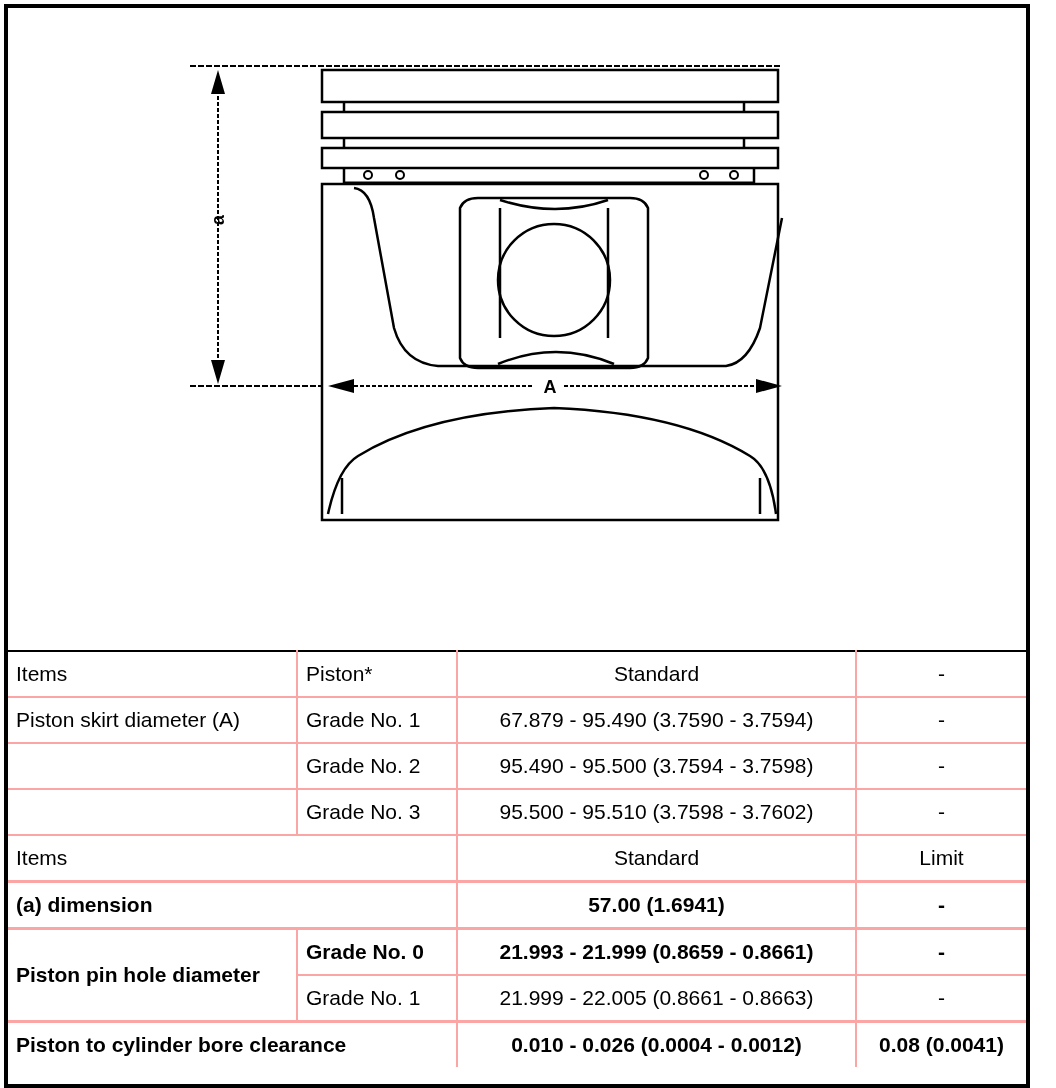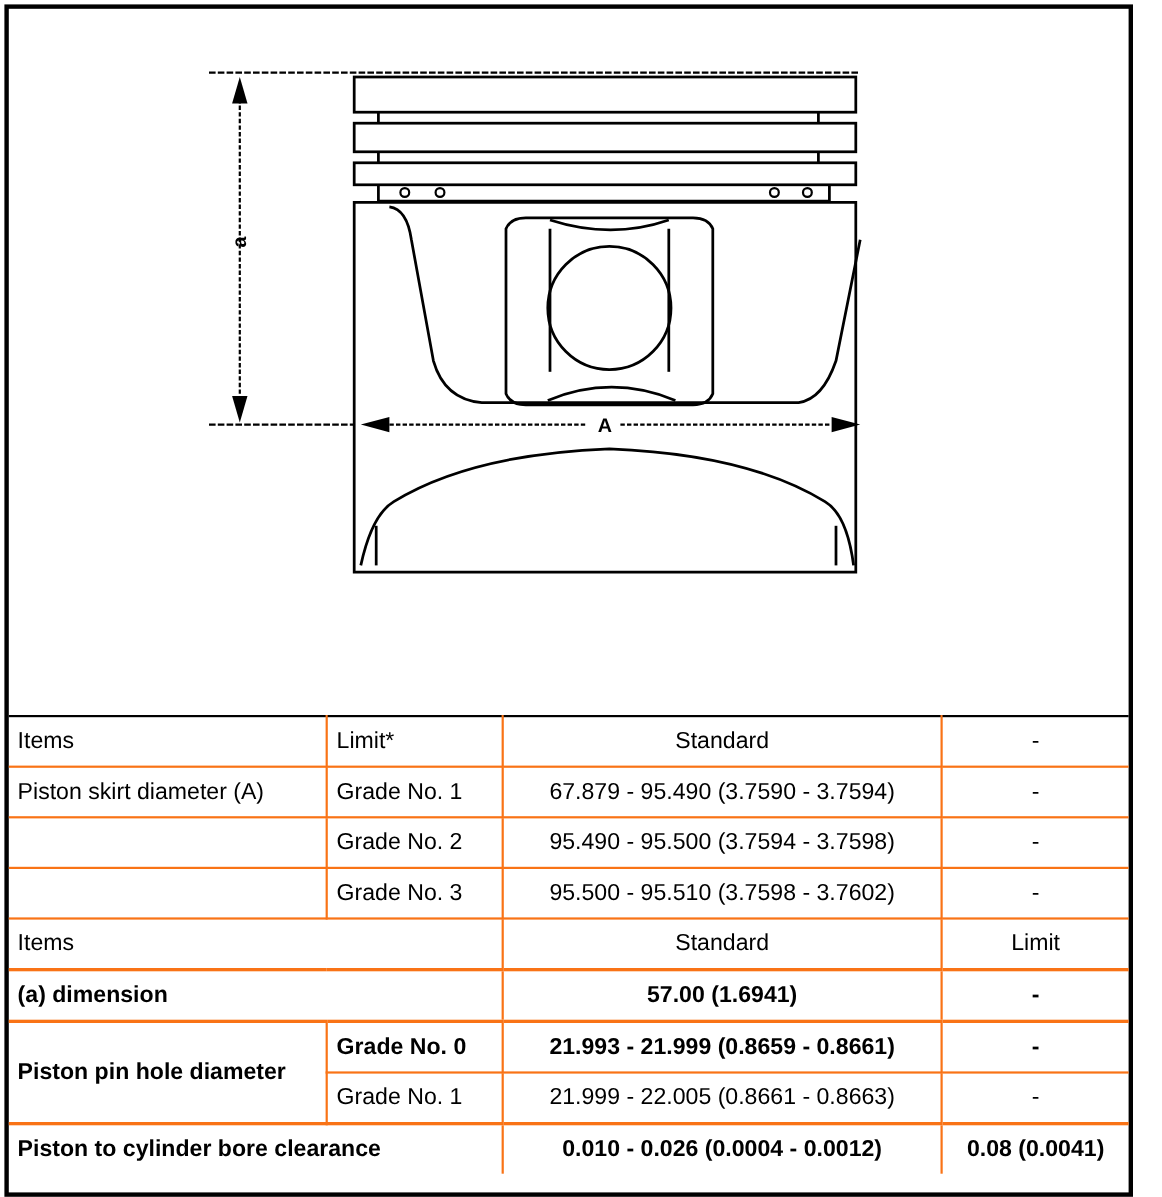--- a/index.html
+++ b/index.html
@@ -4,21 +4,21 @@
 <style>
   html, body { margin: 0; padding: 0; background: #ffffff; }
   body { width: 1056px; height: 1088px; position: relative; overflow: hidden;
          font-family: "Liberation Sans", sans-serif; color: #000; }
   .frame { position: absolute; left: 4px; top: 4px; width: 1018px; height: 1076px;
            border: 4px solid #000; box-sizing: content-box; }
   .figure { position: absolute; left: 0; top: 0; width: 1018px; height: 642px; }
   .figure svg { position: absolute; left: 0; top: 0; }
   table.spec { position: absolute; left: 0; top: 642px; width: 1018px;
                border-collapse: collapse; table-layout: fixed; }
-  table.spec td { border: 2px solid #f97316; height: 44px; padding: 0 8px;
+  table.spec td { border: 2px solid #fca5a5; height: 44px; padding: 0 8px;
                   font-size: 21px; line-height: 22px; white-space: nowrap; }
   table.spec tr:first-child td { border-top: 2px solid #000; }
   table.spec td.c { text-align: center; }
   table.spec tr.thick-top td { border-top-width: 3px; font-weight: bold; }
   table.spec td:first-child { border-left: none; }
   table.spec td:last-child { border-right: none; }
   table.spec tr:last-child td { border-bottom: none; }
   .lbl { font-family: "Liberation Sans", sans-serif; font-size: 18px; font-weight: bold; }
 </style>
 </head>
@@ -85,21 +85,21 @@
   <table class="spec">
     <colgroup>
       <col style="width:289px">
         <col style="width:160px">
         <col style="width:399px">
         <col style="width:170px">
     </colgroup>
     <tbody>
         <tr>
       <td>Items</td>
-      <td>Limit*</td>
+      <td>Piston*</td>
       <td class="c">Standard</td>
       <td class="c">-</td>
     </tr>
     <tr>
       <td>Piston skirt diameter (A)</td>
       <td>Grade No. 1</td>
       <td class="c">67.879 - 95.490 (3.7590 - 3.7594)</td>
       <td class="c">-</td>
     </tr>
     <tr>

